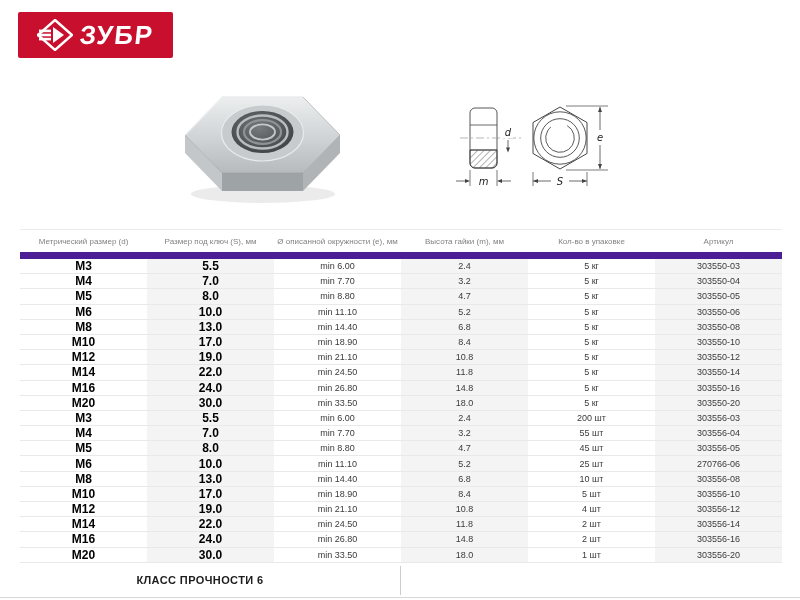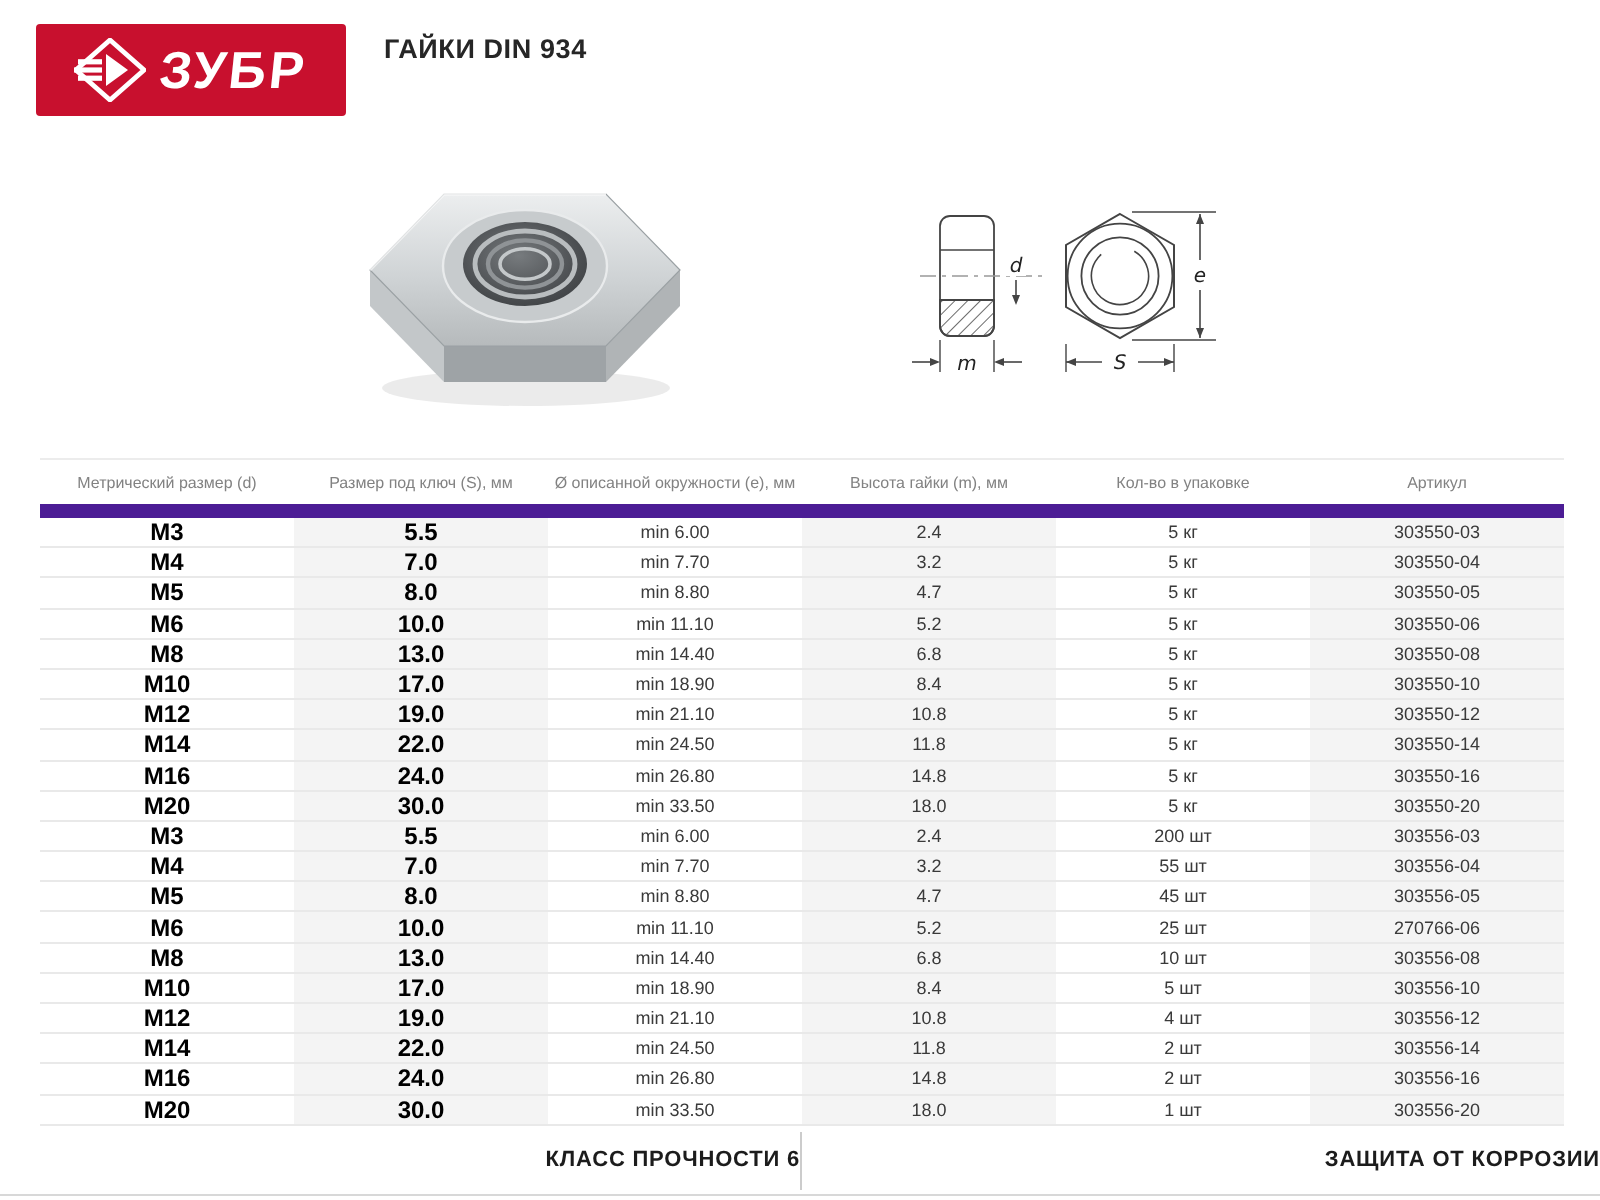--- a/index.html
+++ b/index.html
@@ -48,21 +48,21 @@
     font-weight:bold; font-size:12px; color:#000;
   }
   table.spec td:nth-child(even) { background:#f4f4f4; }
 
   
   .footer {
     position:absolute; left:0; top:563px; width:800px; height:34px;
     display:flex; align-items:center;
   }
   .footer-cell {
-    width:400px; text-align:right; font-size:11px; font-weight:bold;
+    width:400px; text-align:center; font-size:11px; font-weight:bold;
     color:#1c1c1c; letter-spacing:.4px;
   }
   .footer-divider {
     position:absolute; left:400px; top:566px; width:1px; height:29px; background:#cccccc;
   }
   .bottom-rule {
     position:absolute; left:0; top:597px; width:800px; height:1px; background:#d8d8d8;
   }
 </style>
 </head>
@@ -75,21 +75,20 @@
       <polygon points="18,1 35,16 18,31 1,16" fill="none" stroke="#ffffff" stroke-width="2.4"></polygon>
       <polygon points="16,8 27,16 16,24" fill="#ffffff"></polygon>
       <rect x="2" y="10.6" width="12" height="2.6" fill="#ffffff"></rect>
       <rect x="0" y="14.7" width="14" height="2.6" fill="#ffffff"></rect>
       <rect x="2" y="18.8" width="12" height="2.6" fill="#ffffff"></rect>
     </svg>
     <span class="logo-text">ЗУБР</span>
   </div>
 
   <div class="title">
-    <div>ГАЙКИ DIN 934</div>
   </div>
 
   <svg class="photo" viewBox="0 0 175 128" aria-hidden="true">
     <defs>
       <linearGradient id="topFace" x1="0" y1="0" x2="0" y2="1">
         <stop offset="0" stop-color="#eceeef"></stop>
           <stop offset="0.55" stop-color="#cfd3d5"></stop>
           <stop offset="1" stop-color="#b6babc"></stop>
       </linearGradient>
       <radialGradient id="holeGrad" cx="0.45" cy="0.4" r="0.8">
@@ -334,18 +333,17 @@
           <td>min 33.50</td>
           <td>18.0</td>
           <td>1 шт</td>
           <td>303556-20</td>
         </tr>
       </tbody>
   </table>
 
   <div class="footer">
     <div class="footer-cell">КЛАСС ПРОЧНОСТИ 6</div>
-    <div class="footer-cell">ЗАЩИТА ОТ КОРРОЗИИ</div>
   </div>
   <div class="footer-divider"></div>
   <div class="bottom-rule"></div>
 
 </div>
 
 </body></html>

